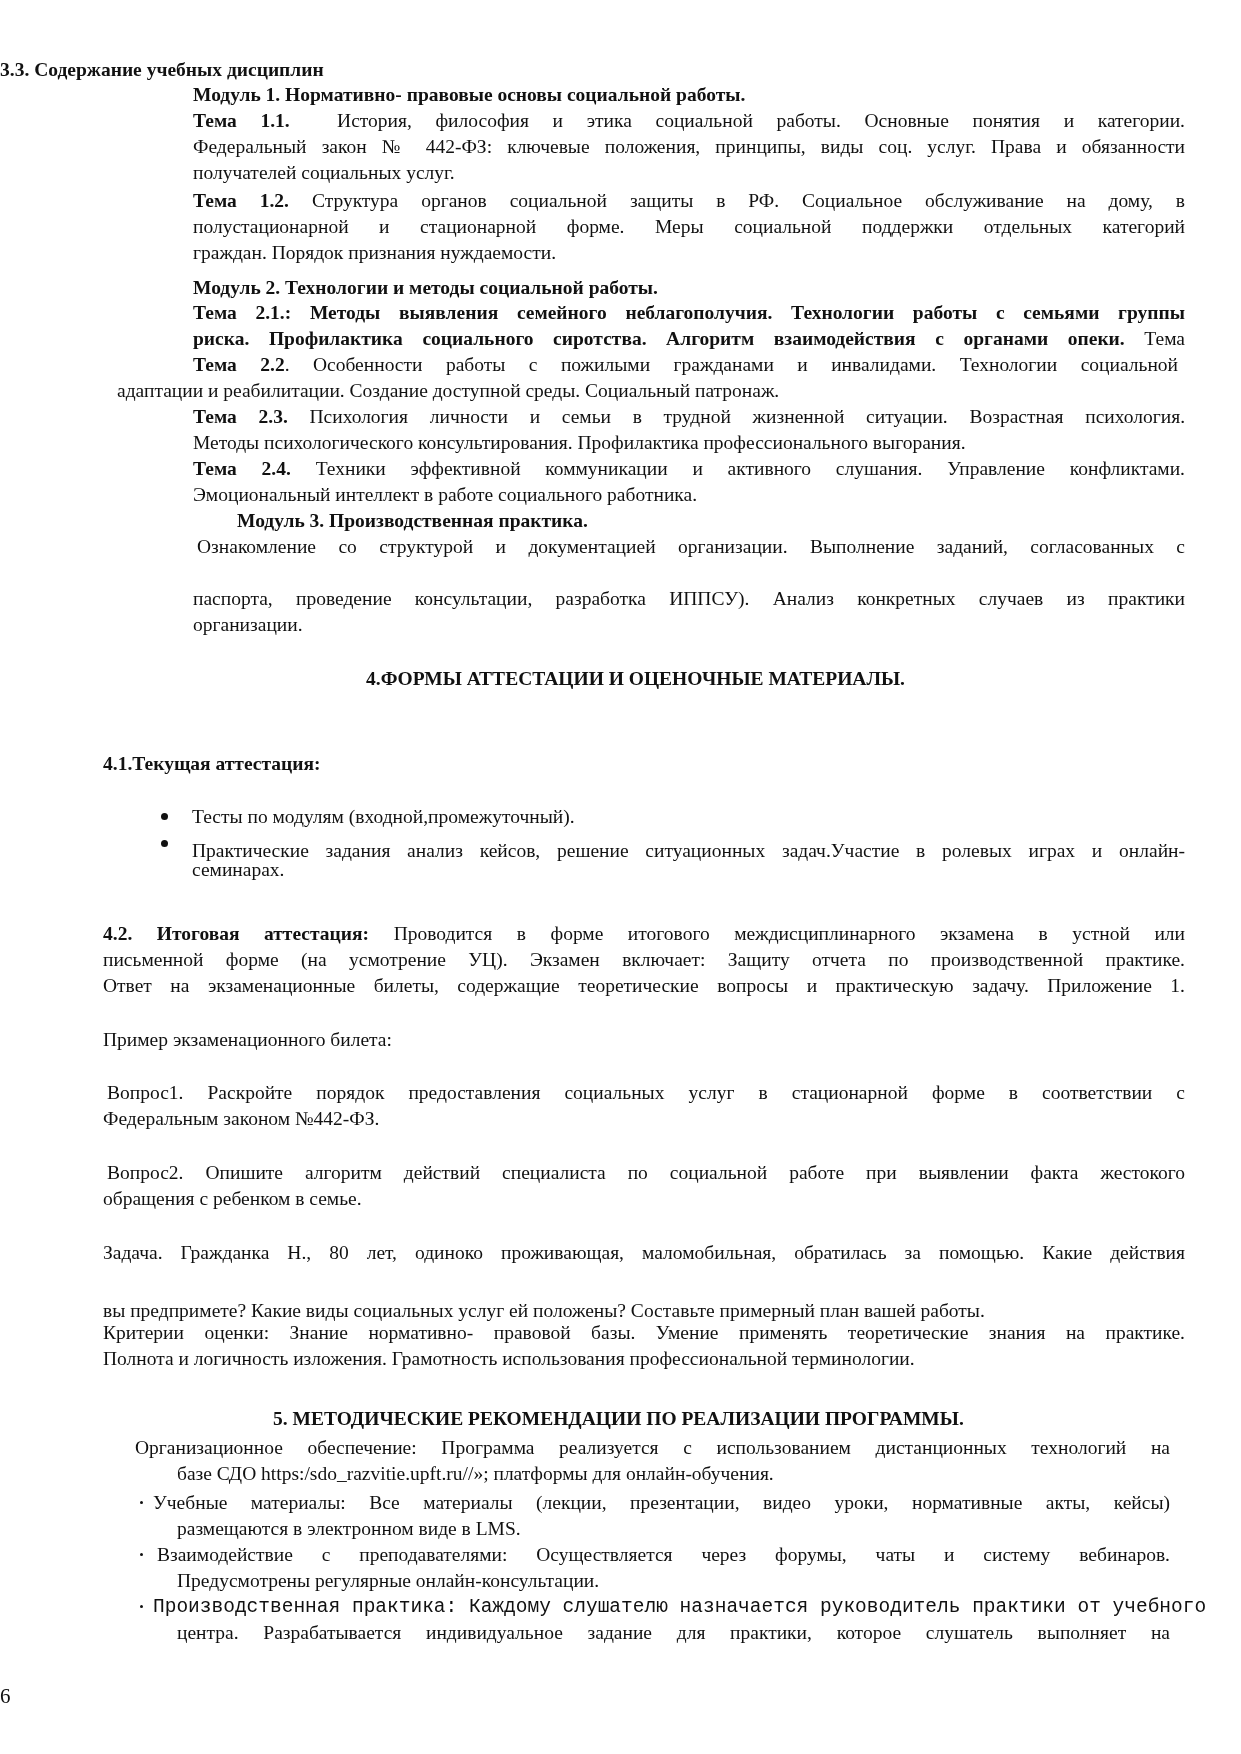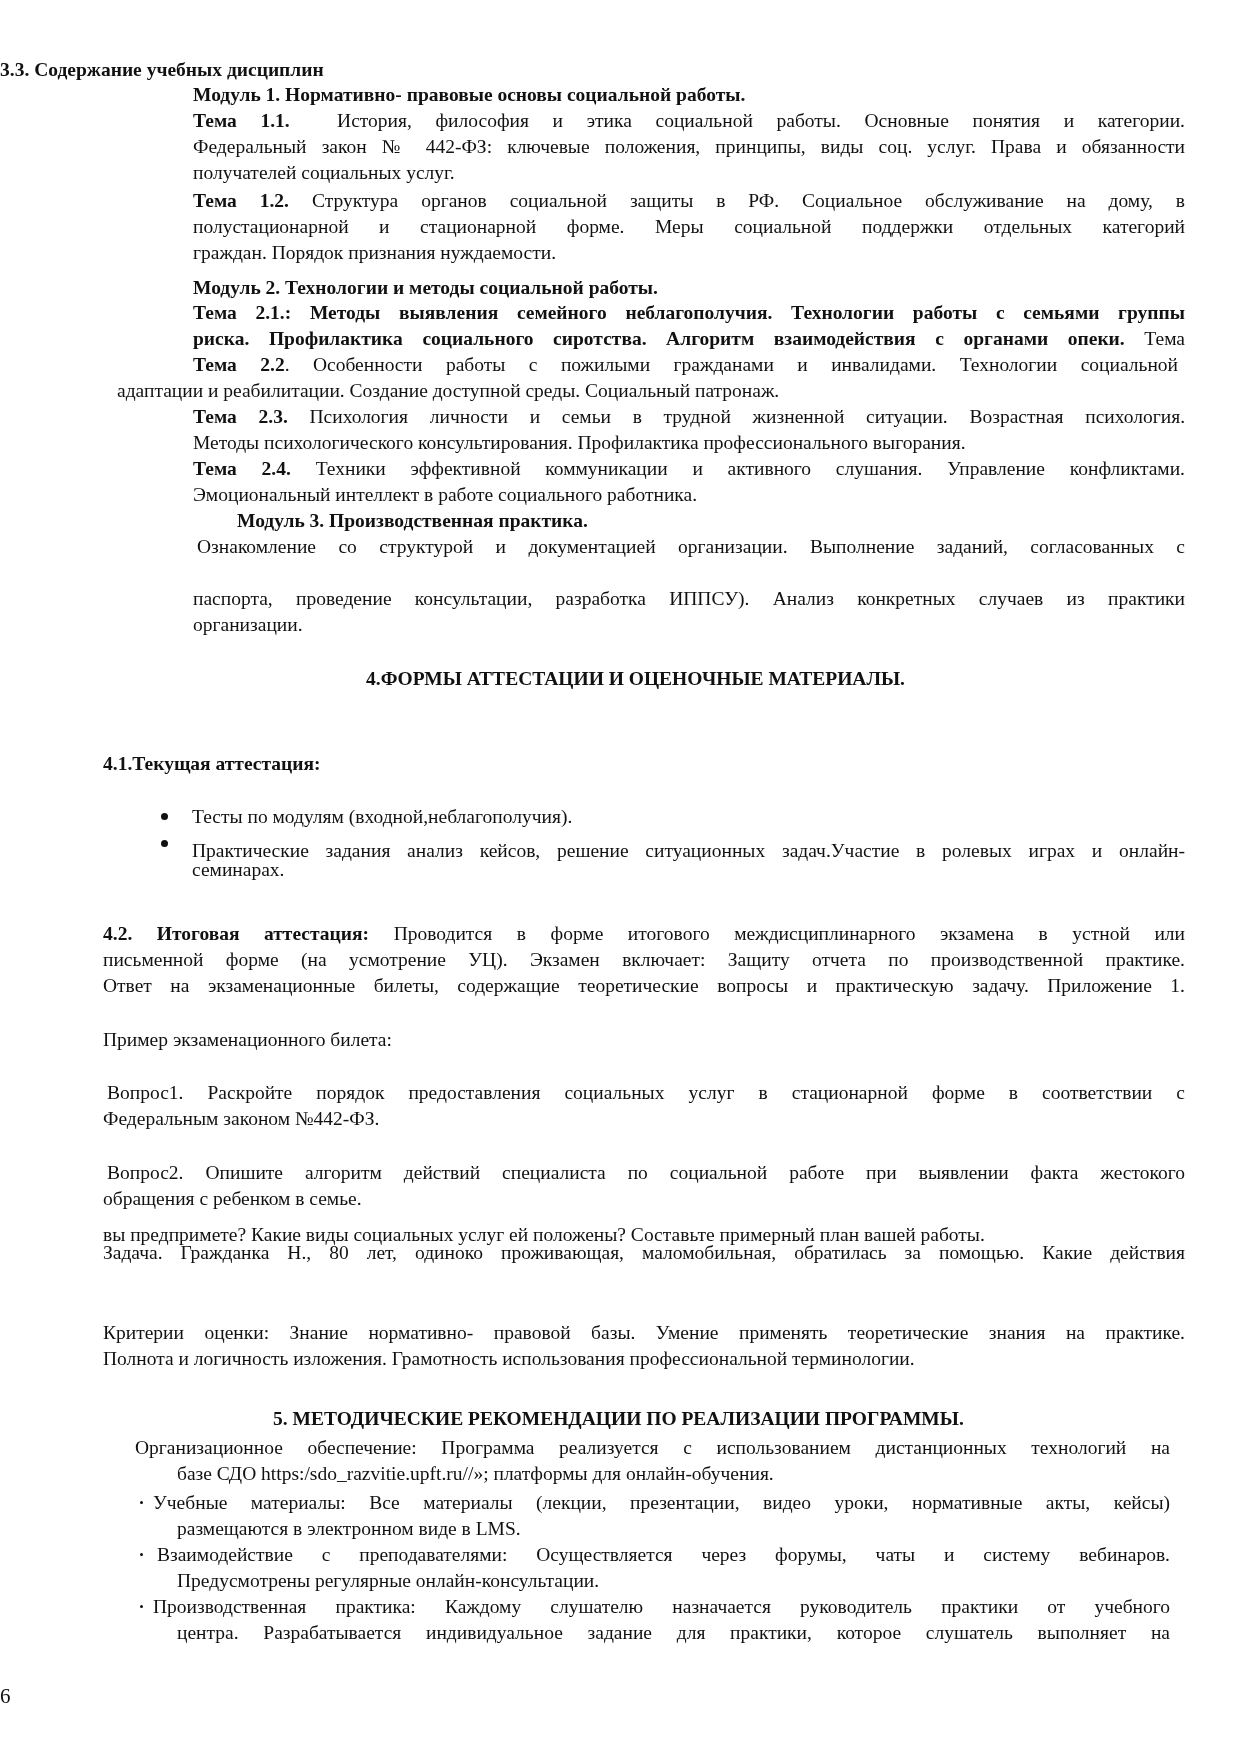--- a/index.html
+++ b/index.html
@@ -57,56 +57,56 @@
 
   <div class="ln b i" style="left:193px; top:508px;margin-left:44px;">Модуль 3. Производственная практика.</div>
   <div class="ln just" style="left:197px; width:988px; top:534px;">Ознакомление со структурой и документацией организации. Выполнение заданий, согласованных с</div>
   <div class="ln just" style="left:193px; width:992px; top:586px;">паспорта, проведение консультации, разработка ИППСУ). Анализ конкретных случаев из практики</div>
   <div class="ln" style="left:193px; top:612px;">организации.</div>
 
   <div class="ln b" style="left:366px; top:666px;">4.ФОРМЫ АТТЕСТАЦИИ И ОЦЕНОЧНЫЕ МАТЕРИАЛЫ.</div>
   <div class="ln b" style="left:103px; top:751px;">4.1.Текущая аттестация:</div>
 
   <span class="bullet" style="left:161px; top:813px;"></span>
-  <div class="ln" style="left:192px; top:804px;">Тесты по модулям (входной,неблагополучия).</div>
+  <div class="ln" style="left:192px; top:804px;">Тесты по модулям (входной,промежуточный).</div>
   <span class="bullet" style="left:161px; top:840px;"></span>
   <div class="ln just" style="left:192px; width:993px; top:831px;margin-top:7px;">Практические задания анализ кейсов, решение ситуационных задач.Участие в ролевых играх и онлайн-</div>
   <div class="ln" style="left:192px; top:857px;">семинарах.</div>
 
   <div class="ln just" style="left:103px; width:1082px; top:921px;">
     <span class="b">4.2. Итоговая аттестация:</span> <span>Проводится в форме итогового междисциплинарного экзамена в устной или</span>
   </div>
   <div class="ln just" style="left:103px; width:1082px; top:947px;">письменной форме (на усмотрение УЦ). Экзамен включает: Защиту отчета по производственной практике.</div>
   <div class="ln just" style="left:103px; width:1082px; top:973px;">Ответ на экзаменационные билеты, содержащие теоретические вопросы и практическую задачу. Приложение 1.</div>
 
   <div class="ln" style="left:103px; top:1027px;">Пример экзаменационного билета:</div>
 
   <div class="ln just" style="left:107px; width:1078px; top:1080px;">Вопрос1. Раскройте порядок предоставления социальных услуг в стационарной форме в соответствии с</div>
   <div class="ln" style="left:103px; top:1106px;">Федеральным законом №442-ФЗ.</div>
 
   <div class="ln just" style="left:107px; width:1078px; top:1160px;">Вопрос2. Опишите алгоритм действий специалиста по социальной работе при выявлении факта жестокого</div>
   <div class="ln" style="left:103px; top:1186px;">обращения с ребенком в семье.</div>
 
   <div class="ln just" style="left:103px; width:1082px; top:1240px;">Задача. Гражданка Н., 80 лет, одиноко проживающая, маломобильная, обратилась за помощью. Какие действия</div>
-  <div class="ln" style="left:103px; top:1222px;">вы предпримете? Какие виды социальных услуг ей положены? Составьте примерный план вашей работы.</div>
+  <div class="ln" style="left:103px; top:1298px;">вы предпримете? Какие виды социальных услуг ей положены? Составьте примерный план вашей работы.</div>
 
   <div class="ln just" style="left:103px; width:1082px; top:1320px;">Критерии оценки: Знание нормативно- правовой базы. Умение применять теоретические знания на практике.</div>
   <div class="ln" style="left:103px; top:1346px;">Полнота и логичность изложения. Грамотность использования профессиональной терминологии.</div>
 
   <div class="ln b" style="left:273px; top:1406px;">5. МЕТОДИЧЕСКИЕ РЕКОМЕНДАЦИИ ПО РЕАЛИЗАЦИИ ПРОГРАММЫ.</div>
 
   <div class="ln just" style="left:135px; width:1035px; top:1435px;">Организационное обеспечение: Программа реализуется с использованием дистанционных технологий на</div>
   <div class="ln" style="left:177px; top:1461px;">базе СДО https:/sdo_razvitie.upft.ru//»; платформы для онлайн-обучения.</div>
 
   <span class="mdot" style="left:140px; top:1501px;"></span>
   <div class="ln just" style="left:153px; width:1017px; top:1490px;">Учебные материалы: Все материалы (лекции, презентации, видео уроки, нормативные акты, кейсы)</div>
   <div class="ln" style="left:177px; top:1516px;">размещаются в электронном виде в LMS.</div>
 
   <span class="mdot" style="left:140px; top:1553px;"></span>
   <div class="ln just" style="left:157px; width:1013px; top:1542px;">Взаимодействие с преподавателями: Осуществляется через форумы, чаты и систему вебинаров.</div>
   <div class="ln" style="left:177px; top:1568px;">Предусмотрены регулярные онлайн-консультации.</div>
 
   <span class="mdot" style="left:140px; top:1605px;"></span>
-  <div class="ln just" style="left:153px; width:1017px; top:1594px;">Производственная практика: Каждому слушателю назначается руководитель практики от учебного</div>
+  <div class="ln just" style="left:153px; width:1017px; top:1594px;font-family:Liberation Mono, monospace;">Производственная практика: Каждому слушателю назначается руководитель практики от учебного</div>
   <div class="ln just" style="left:177px; width:993px; top:1620px;">центра. Разрабатывается индивидуальное задание для практики, которое слушатель выполняет на</div>
 
   <div class="ln center" style="left:0; width:1241px; top:1683px; font-size:21px;">6</div>
 </div>
 
 </body></html>

